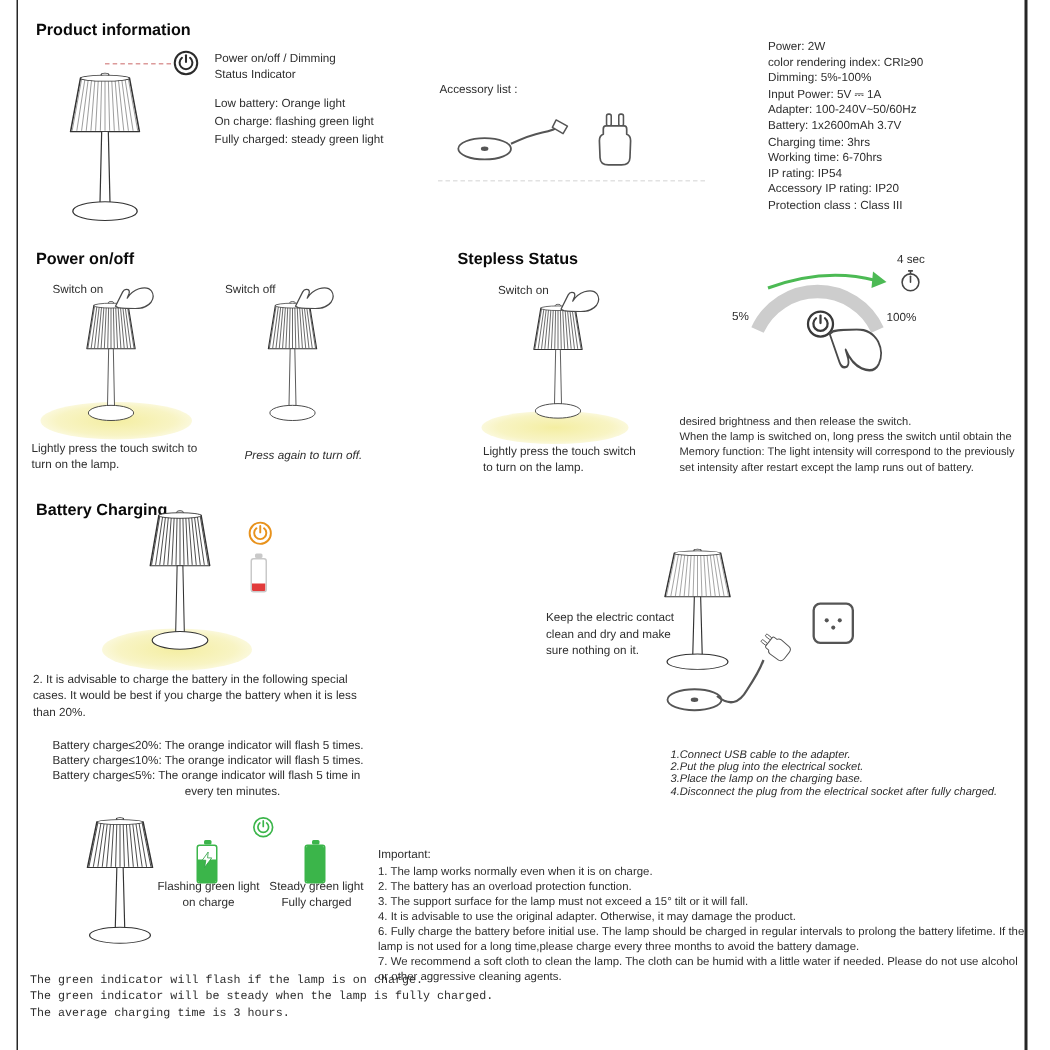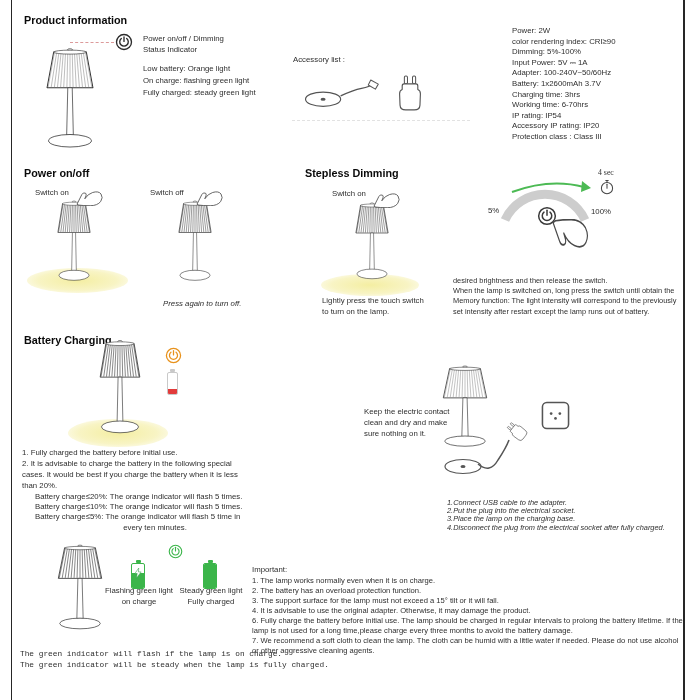--- a/index.html
+++ b/index.html
@@ -129,53 +129,57 @@
   <div class="svgabs" style="left:48px;top:198px;color:#1f1f1f;">
     <svg width="52" height="92" viewBox="0 0 100 200" preserveAspectRatio="none" overflow="visible">
         <use href="#lamp"></use>
       </svg>
   </div>
   <div class="svgabs" style="left:74px;top:176px;">
     <svg width="30" height="30" viewBox="0 0 50 50">
         <use href="#hand"></use>
       </svg>
   </div>
+  <div class="t" style="left:21px;top:294px;" data-bind-list="power_onoff.on_caption">
+      <div>Lightly press the touch switch to</div>
+      <div>turn on the lamp.</div>
+    </div>
 
   <div class="t" style="left:150px;top:188px;" data-bind="power_onoff.switch_off">Switch off</div>
   <div class="svgabs" style="left:169px;top:198px;color:#1f1f1f;">
     <svg width="52" height="92" viewBox="0 0 100 200" preserveAspectRatio="none" overflow="visible">
         <use href="#lamp"></use>
       </svg>
   </div>
   <div class="svgabs" style="left:194px;top:176px;">
     <svg width="30" height="30" viewBox="0 0 50 50">
         <use href="#hand"></use>
       </svg>
   </div>
   <div class="t" style="left:163px;top:299px;font-style:italic;" data-bind="power_onoff.off_caption">Press again to turn off.</div>
 
-  <div class="t h" style="left:305px;top:167px;" data-bind="dimming.title">Stepless Dimming</div>
+  <div class="t h" style="left:305px;top:167px;" data-bind="dimming.title">Stepless Status</div>
   <div class="t" style="left:332px;top:189px;" data-bind="dimming.switch_on">Switch on</div>
   <div class="glow" style="left:321px;top:274px;width:98px;height:22px;"></div>
   <div class="svgabs" style="left:346px;top:200px;color:#1f1f1f;">
     <svg width="52" height="88" viewBox="0 0 100 200" preserveAspectRatio="none" overflow="visible">
         <use href="#lamp"></use>
       </svg>
   </div>
   <div class="svgabs" style="left:371px;top:178px;">
     <svg width="30" height="30" viewBox="0 0 50 50">
         <use href="#hand"></use>
       </svg>
   </div>
   <div class="t" style="left:322px;top:296px;" data-bind-list="dimming.caption">
       <div>Lightly press the touch switch</div>
       <div>to turn on the lamp.</div>
     </div>
 
-  <div class="t" style="left:598px;top:168px;font-family:Liberation Serif, serif;" data-bind="dimming.duration">4 sec</div>
+  <div class="t" style="left:598px;top:168px;" data-bind="dimming.duration">4 sec</div>
   <div class="svgabs" style="left:599px;top:179px;">
     <svg width="16" height="16" viewBox="0 0 20 20">
         <use href="#clocksym"></use>
       </svg>
   </div>
 
   <div class="svgabs" style="left:478px;top:166px;">
     <svg width="160" height="115" viewBox="0 0 160 115" overflow="visible">
       <path d="M27,54 A44,44 0 0 1 107,54" fill="none" stroke="#cdcdcd" stroke-width="9"></path>
       <path d="M34,26 Q72,12 106,21" fill="none" stroke="#4cba54" stroke-width="2"></path>
@@ -211,21 +215,20 @@
       </svg>
   </div>
   <div class="batt" style="left:167px;top:369px;width:11px;height:24px;">
     <div class="cap" style="background:#c9c9c9;"></div>
     <div class="body" style="border-color:#c9c9c9;height:21px;">
         <div class="fill" style="height:5px;background:#e23b3b;"></div>
       </div>
   </div>
 
   <div class="t" style="left:22px;top:447px;line-height:11px;" data-bind-list="battery.intro">
-      <div>1. Fully charged the battery before initial use.</div>
       <div>2. It is advisable to charge the battery in the following special</div>
       <div>cases. It would be best if you charge the battery when it is less</div>
       <div>than 20%.</div>
     </div>
 
   <div class="t" style="left:35px;top:492px;line-height:10.2px;">
     <div><b class="b" data-bind="battery.thresholds.0.label">Battery charge≤20%:</b><span data-bind="battery.thresholds.0.text"> The orange indicator will flash 5 times.</span></div>
     <div><b class="b" data-bind="battery.thresholds.1.label">Battery charge≤10%:</b><span data-bind="battery.thresholds.1.text"> The orange indicator will flash 5 times.</span></div>
     <div><b class="b" data-bind="battery.thresholds.2.label">Battery charge≤5%:</b><span data-bind="battery.thresholds.2.text"> The orange indicator will flash 5 time in</span></div>
   </div>
@@ -301,20 +304,21 @@
       </div>
   </div>
   <div class="t c" style="left:167px;top:585px;width:88px;line-height:11px;" data-bind-list="charge_status.steady_label">
       <div>Steady green light</div>
       <div>Fully charged</div>
     </div>
 
   <div class="t" style="left:20px;top:649px;line-height:11px;font-family:Liberation Mono, monospace;" data-bind-list="charge_status.notes">
       <div>The green indicator will flash if the lamp is on charge.</div>
       <div>The green indicator will be steady when the lamp is fully charged.</div>
+      <div>The average charging time is 3 hours.</div>
     </div>
 
   <div class="t b" style="left:252px;top:565px;" data-bind="important.title">Important:</div>
   <div class="t wrap" style="left:252px;top:576px;width:432px;font-size:7.6px;line-height:10px;" data-bind-list="important.items">
       <div>1. The lamp works normally even when it is on charge.</div>
       <div>2. The battery has an overload protection function.</div>
       <div>3. The support surface for the lamp must not exceed a 15° tilt or it will fall.</div>
       <div>4. It is advisable to use the original adapter. Otherwise, it may damage the product.</div>
       <div>6. Fully charge the battery before initial use. The lamp should be charged in regular intervals to prolong the battery lifetime. If the lamp is not used for a long time,please charge every three months to avoid the battery damage.</div>
       <div>7. We recommend a soft cloth to clean the lamp. The cloth can be humid with a little water if needed. Please do not use alcohol or other aggressive cleaning agents.</div>

